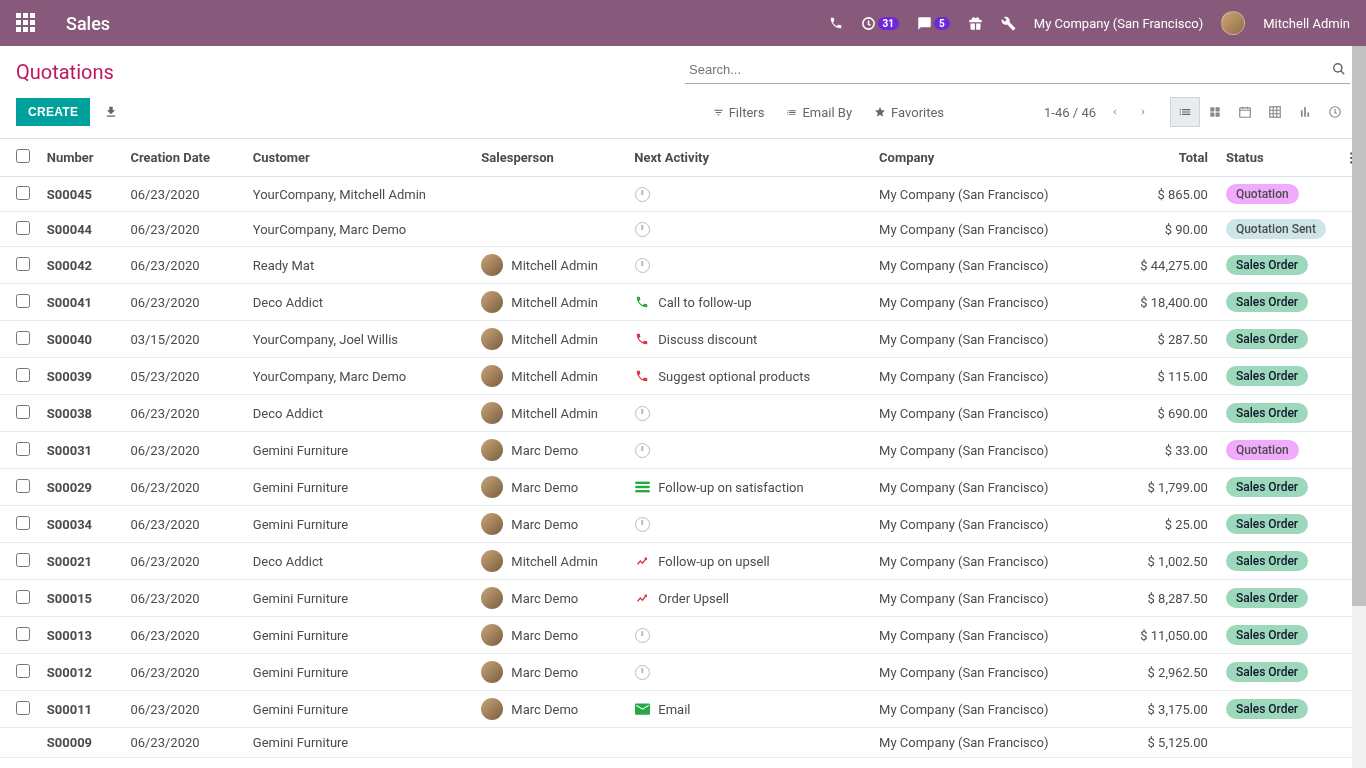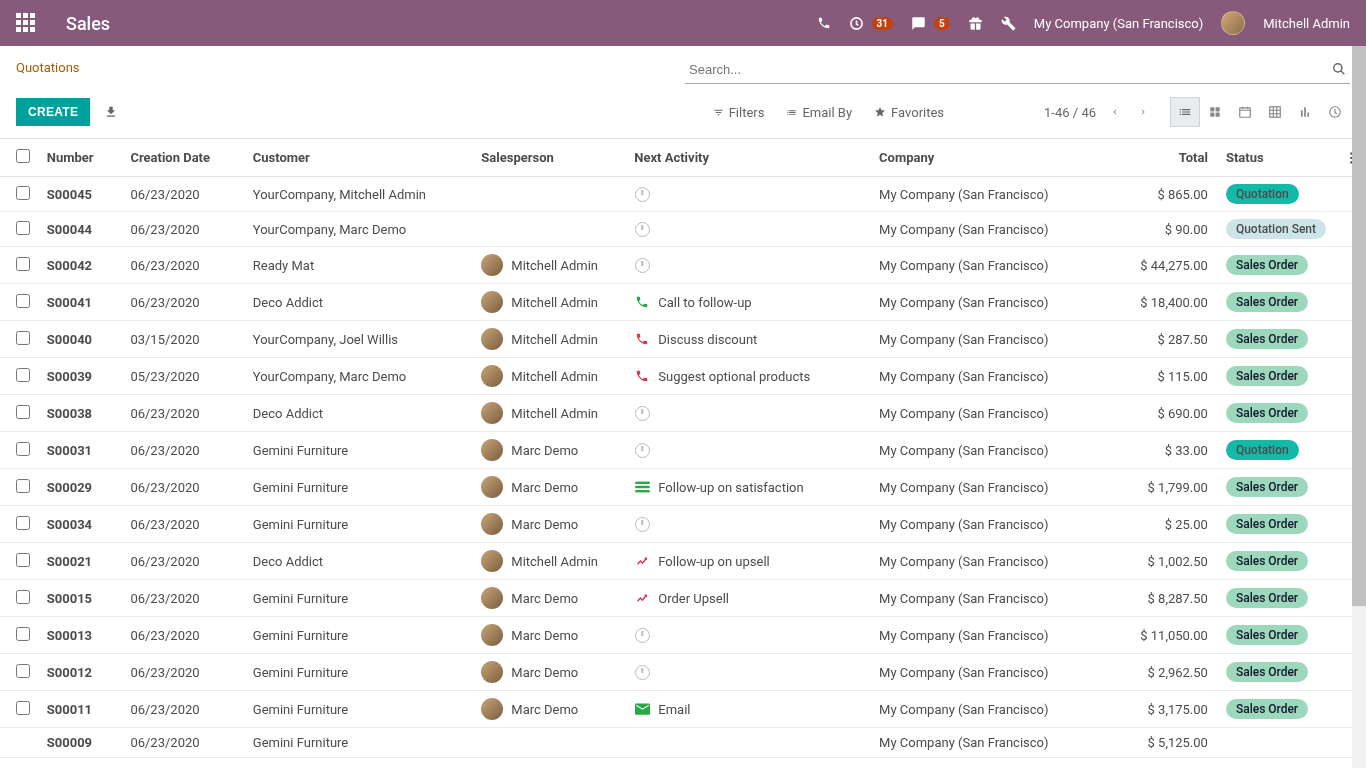--- a/index.html
+++ b/index.html
@@ -6,26 +6,26 @@
 body{font-family:-apple-system,BlinkMacSystemFont,"Segoe UI",Roboto,sans-serif;font-size:13px;color:#4c4c4c;background:#fff;overflow:hidden}
 .viewport{width:1366px;height:768px;position:relative;overflow:hidden}
 .navbar{height:46px;background:#875A7B;display:flex;align-items:center;padding:0 16px;color:#fff}
 .nav-apps{width:20px;height:20px;display:grid;grid-template-columns:repeat(3,5px);grid-template-rows:repeat(3,5px);gap:2px;margin-right:30px;cursor:pointer}
 .nav-apps span{background:#fff;width:5px;height:5px}
 .nav-brand{font-size:18px;font-weight:500;margin-right:40px}
 .nav-menu{display:flex;gap:26px}
 .nav-menu a{color:#fff;text-decoration:none;font-size:13px;cursor:pointer}
 .nav-right{margin-left:auto;display:flex;align-items:center;gap:18px}
 .nav-icon{cursor:pointer;color:#fff;position:relative;display:flex;align-items:center}
-.badge{background:#c2410c;color:#fff;border-radius:10px;font-size:10px;padding:1px 5px;margin-left:8px;font-weight:700}
+.badge{background:#6d28d9;color:#fff;border-radius:10px;font-size:10px;padding:1px 5px;margin-left:2px;font-weight:700}
 .nav-company{font-size:13px}
 .avatar{width:24px;height:24px;border-radius:50%;background:linear-gradient(135deg,#d4a574,#8b6f47);border:1px solid rgba(255,255,255,.3)}
 .cp{padding:10px 16px 0 16px}
 .cp-top{display:flex;align-items:flex-start}
-.cp-title{font-size:13px;color:#a16207;padding-top:4px}
+.cp-title{font-size:20px;color:#be185d;padding-top:4px}
 .cp-search{margin-left:auto;width:665px;position:relative}
 .cp-search input{width:100%;border:none;border-bottom:1px solid #aaa;padding:6px 24px 6px 4px;font-size:13px;outline:none}
 .cp-search .srch-icon{position:absolute;right:4px;top:6px;color:#666;cursor:pointer}
 .cp-bottom{display:flex;align-items:center;margin-top:10px;height:36px}
 .btn-create{background:#00A09D;color:#fff;border:none;padding:7px 12px;font-size:12px;font-weight:600;cursor:pointer;letter-spacing:0.3px}
 .btn-import{margin-left:14px;color:#666;cursor:pointer}
 .cp-mid{margin-left:auto;display:flex;gap:22px;margin-right:100px}
 .cp-mid-item{color:#666;cursor:pointer;font-size:13px;display:flex;align-items:center;gap:5px}
 .cp-right{display:flex;align-items:center;gap:18px}
 .pager{color:#666;font-size:13px;display:flex;align-items:center;gap:10px}
@@ -46,21 +46,21 @@
 .col-act{width:240px}
 .col-comp{width:240px}
 .col-total{width:100px;text-align:right;padding-right:10px}
 .col-status{width:110px}
 .col-menu{width:24px;text-align:center}
 .sp-cell{display:flex;align-items:center;gap:8px}
 .sp-av{width:22px;height:22px;border-radius:50%;background:linear-gradient(135deg,#c9a67a,#7a5c3e);flex-shrink:0}
 .act-cell{display:flex;align-items:center;gap:8px}
 .act-icon{width:16px;height:16px;flex-shrink:0;display:flex;align-items:center;justify-content:center}
 .stat-badge{display:inline-block;padding:3px 10px;border-radius:11px;font-size:12px;font-weight:500}
-.stat-quotation{background:#14b8a6;color:#4c4c4c}
+.stat-quotation{background:#f0abfc;color:#4c4c4c}
 .stat-quotation-sent{background:#cde4e9;color:#4c4c4c}
 .stat-sales-order{background:#9ed8bc;color:#0f172a}
 .clock-icon{width:15px;height:15px;border:1.5px solid #bbb;border-radius:50%;position:relative}
 .clock-icon::after{content:"";position:absolute;width:1.5px;height:5px;background:#bbb;top:2px;left:50%;transform:translateX(-50%)}
 .scrollbar{position:absolute;right:0;top:46px;width:14px;height:722px;background:#f1f1f1}
 .scrollbar-thumb{background:#c1c1c1;width:14px;height:560px;position:absolute;top:0}
 svg{display:block}
 th.col-total{text-align:right;padding-right:10px}
 </style>
 </head>

